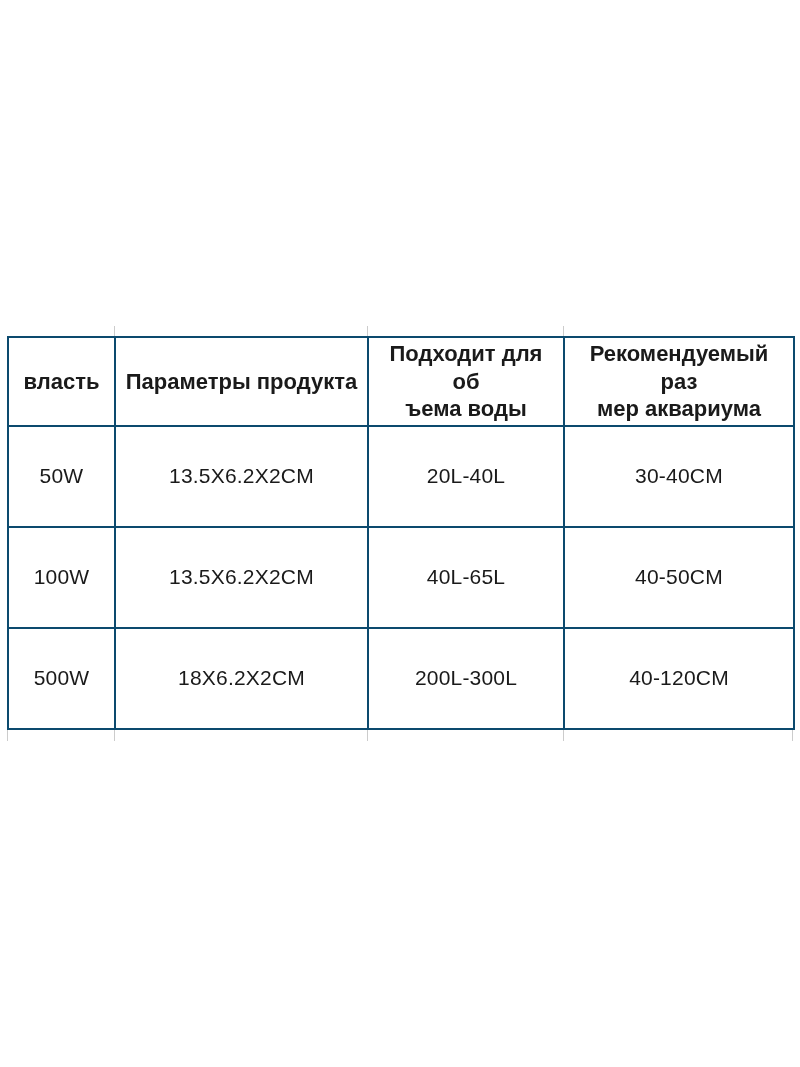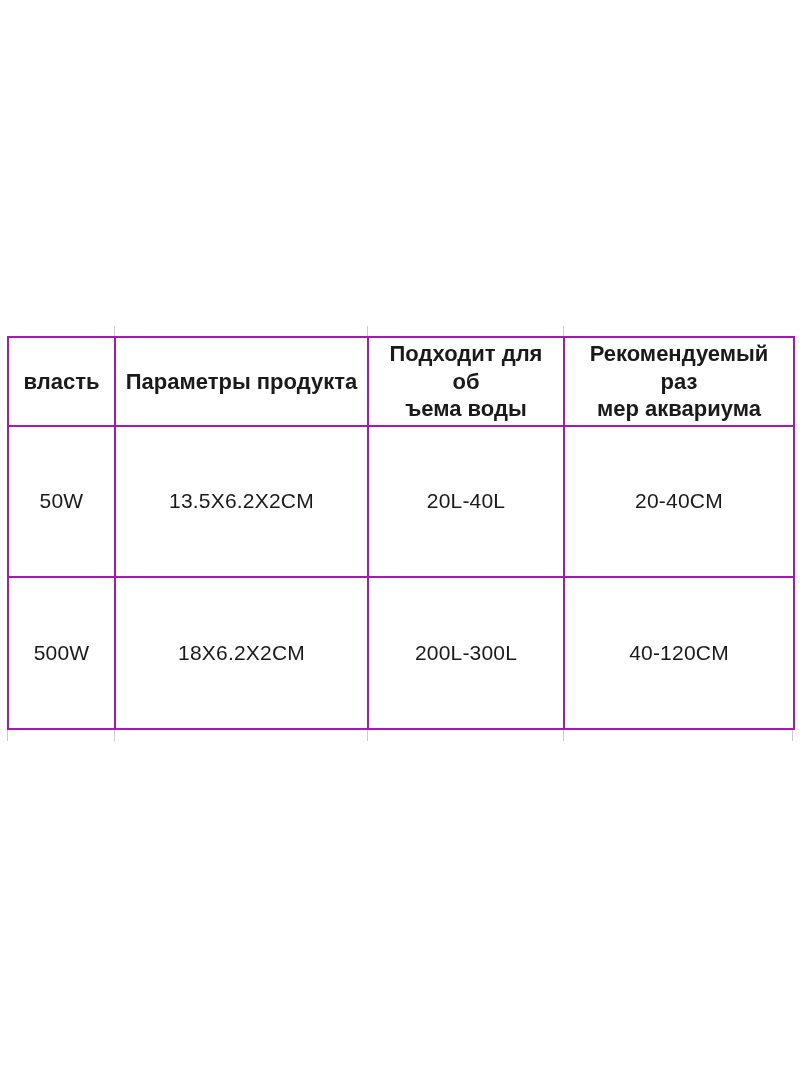--- a/index.html
+++ b/index.html
@@ -16,21 +16,21 @@
     position: absolute;
     left: 7px;
     top: 336px;
     width: 786px;
     height: 394px;
     border-collapse: collapse;
     table-layout: fixed;
     color: #1a1a1a;
   }
   .spec-table th, .spec-table td {
-    border: 2px solid #a21caf;
+    border: 2px solid #0c4a6e;
     text-align: center;
     vertical-align: middle;
     overflow: hidden;
   }
   .spec-table thead tr { height: 70px; }
   .spec-table tbody tr { height: 52px; }
   .spec-table th {
     font-size: 22px;
     font-weight: 700;
     line-height: 1.25;
@@ -72,21 +72,27 @@
 ъема воды</th>
         <th>Рекомендуемый раз
 мер аквариума</th>
       </tr>
     </thead>
     <tbody>
       <tr>
         <td>50W</td>
         <td>13.5X6.2X2CM</td>
         <td>20L-40L</td>
-        <td>20-40CM</td>
+        <td>30-40CM</td>
+      </tr>
+      <tr>
+        <td>100W</td>
+        <td>13.5X6.2X2CM</td>
+        <td>40L-65L</td>
+        <td>40-50CM</td>
       </tr>
       <tr>
         <td>500W</td>
         <td>18X6.2X2CM</td>
         <td>200L-300L</td>
         <td>40-120CM</td>
       </tr>
     </tbody>
   </table>
 

